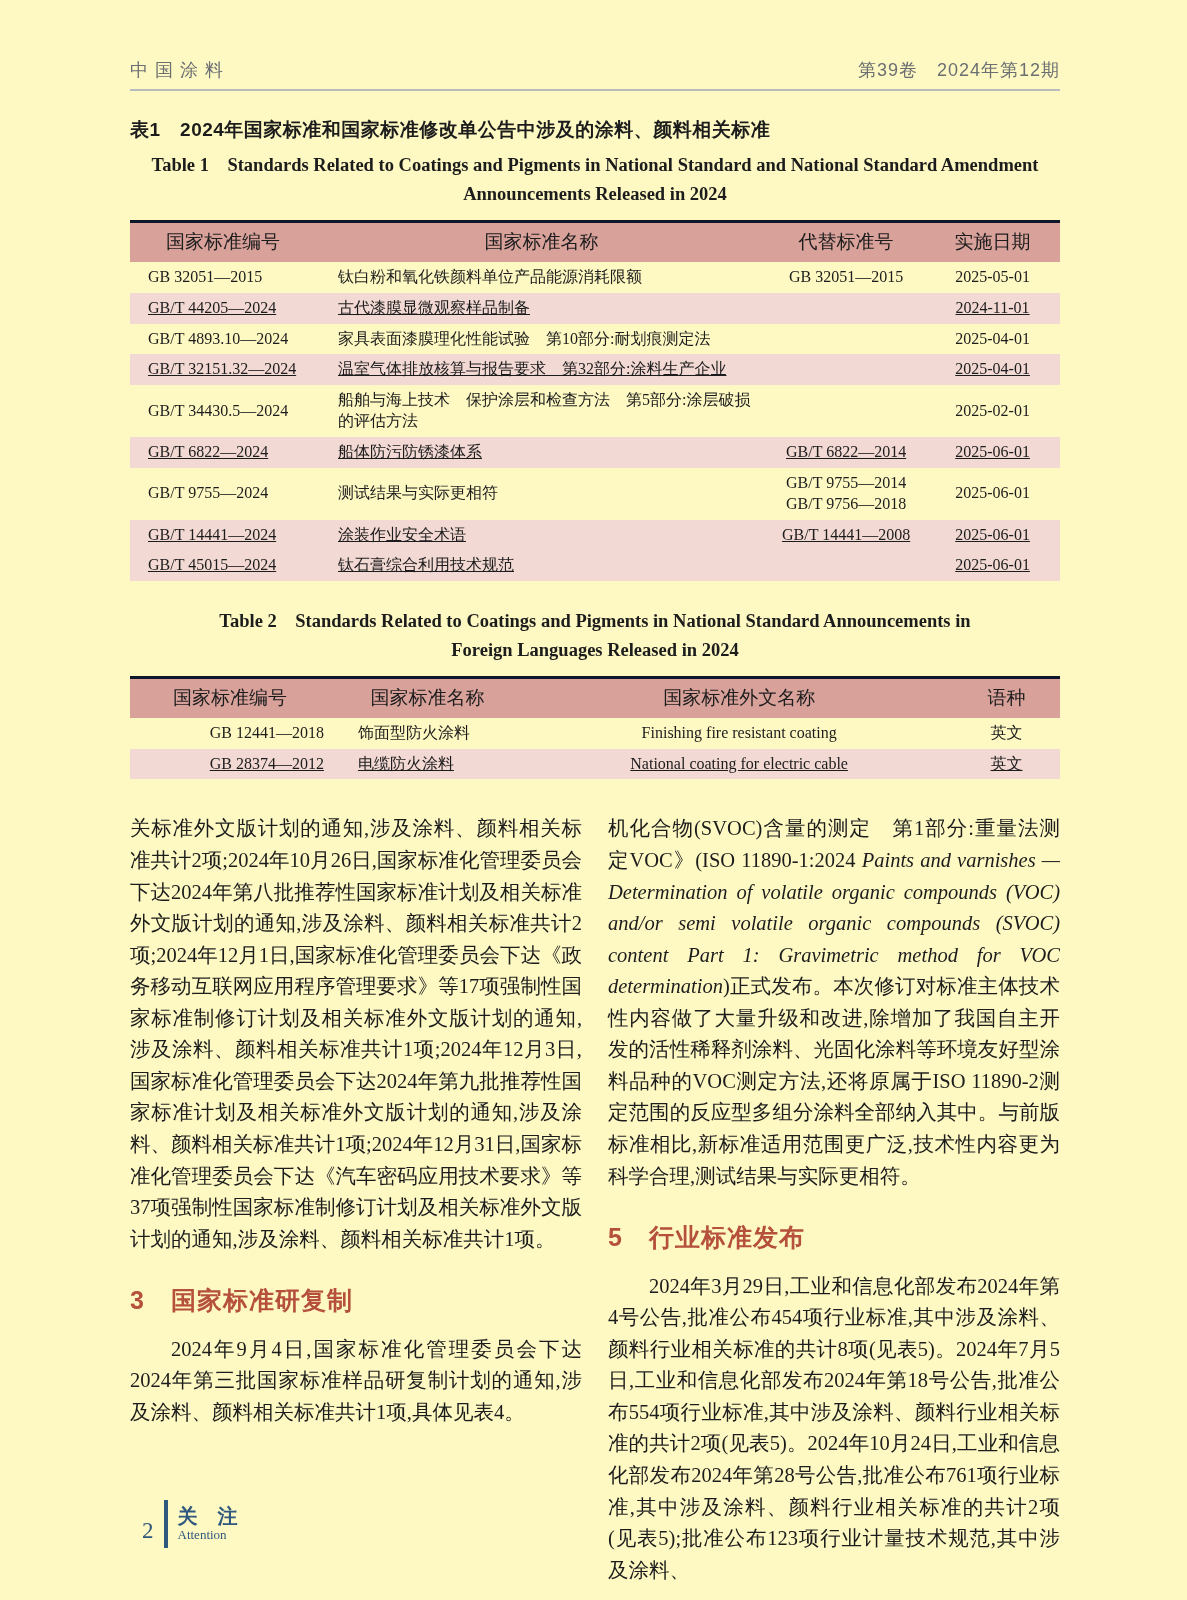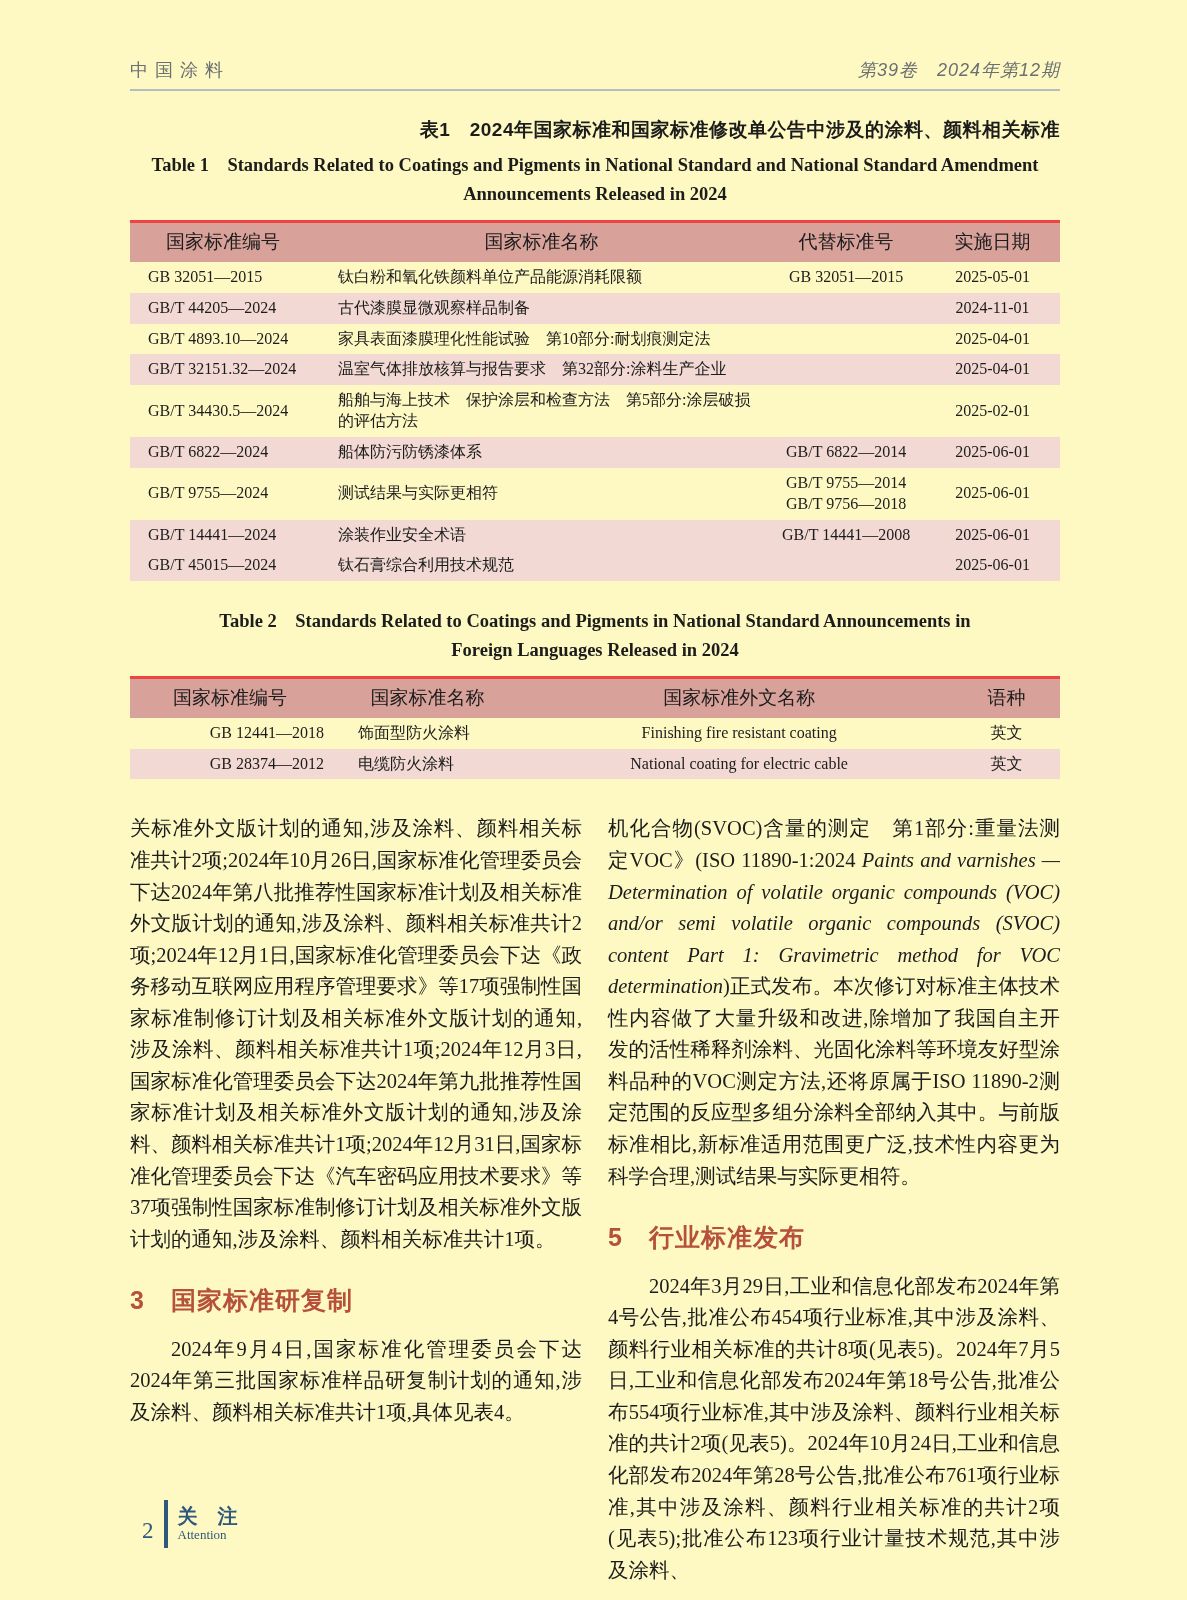--- a/index.html
+++ b/index.html
@@ -19,53 +19,53 @@
   .page-header {
     display: flex;
     justify-content: space-between;
     align-items: flex-end;
     font-size: 18px;
     color: #6b6f72;
     padding-bottom: 7px;
     border-bottom: 2px solid #b7bcbe;
   }
   .journal-name { letter-spacing: 7px; font-family: "Liberation Sans", sans-serif; color: #6b6f72; }
-  .issue-info { font-family: "Liberation Sans", sans-serif; letter-spacing: 1px; font-style: italic; }
+  .issue-info { font-family: "Liberation Sans", sans-serif; letter-spacing: 1px; }
 
   
   .tbl-block { margin-top: 26px; }
   .tbl-title-cn {
-    text-align: right;
+    text-align: left;
     font-family: "Liberation Sans", sans-serif;
     font-weight: bold;
     font-size: 19px;
     letter-spacing: 0.5px;
   }
   .tbl-title-en {
     text-align: center;
     font-family: "Liberation Serif", serif;
     font-weight: bold;
     font-size: 18.5px;
     margin-top: 8px;
     line-height: 1.55;
   }
 
   
   table { border-collapse: collapse; width: 100%; table-layout: fixed; margin-top: 12px; }
   thead tr { background: #d8a29b; }
-  table { border-top: 3px solid #ef4444; }
+  table { border-top: 3px solid #0f172a; }
   th {
     font-weight: normal;
     font-size: 19px;
     padding: 6px 4px 7px;
     text-align: center;
     font-family: "Liberation Serif", serif;
   }
   td { font-size: 16px; padding: 4px 6px 5px; line-height: 1.35; vertical-align: middle; }
-  tr.shade { background: #f2d9d4; }
+  tr.shade { background: #f2d9d4; text-decoration: underline; }
 
   .t1 th:nth-child(1), .t1 td:nth-child(1) { width: 20%; }
   .t1 th:nth-child(2), .t1 td:nth-child(2) { width: 48.5%; }
   .t1 th:nth-child(3), .t1 td:nth-child(3) { width: 17%; }
   .t1 th:nth-child(4), .t1 td:nth-child(4) { width: 14.5%; }
   .t1 td:nth-child(1) { text-align: left; padding-left: 18px; }
   .t1 td:nth-child(2) { text-align: left; padding-left: 22px; }
   .t1 td:nth-child(3) { text-align: center; white-space: pre-line; }
   .t1 td:nth-child(4) { text-align: center; }
 

